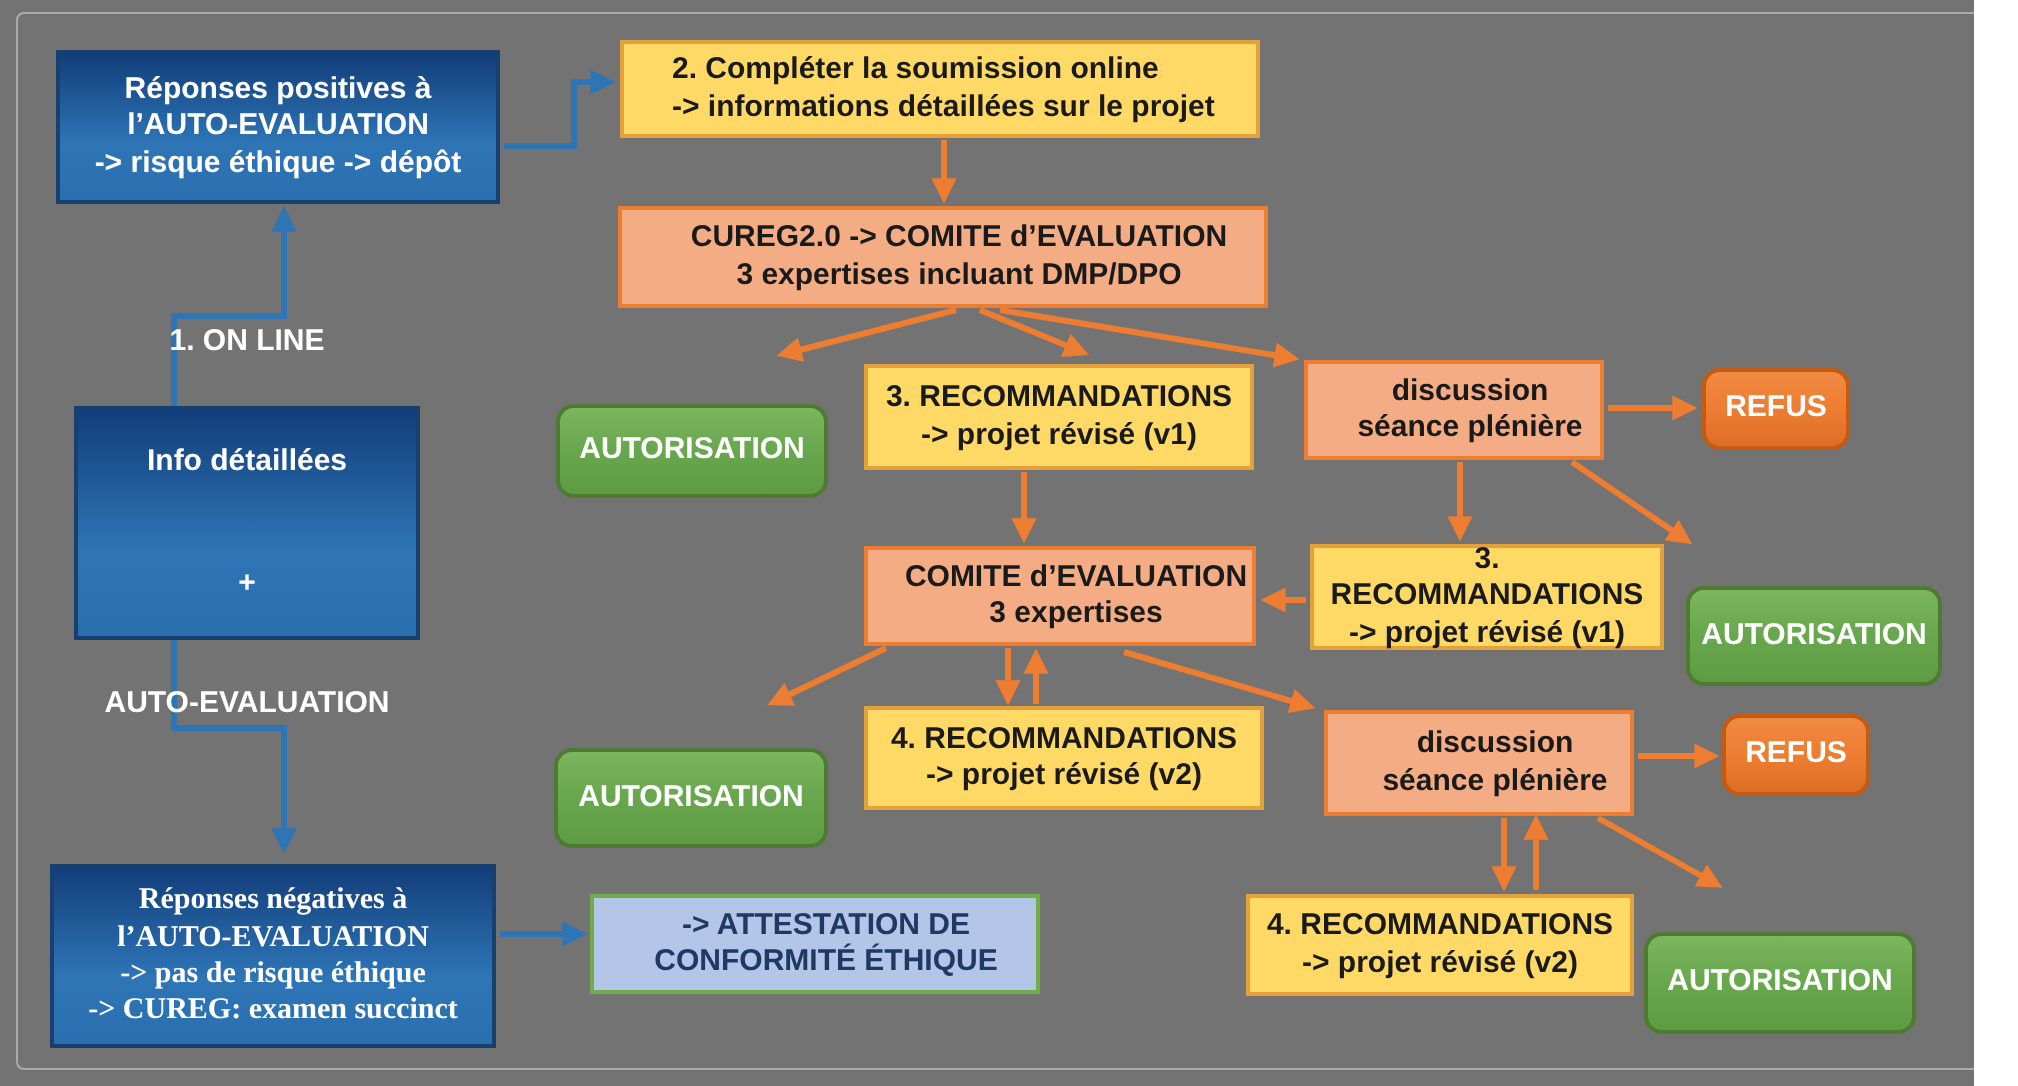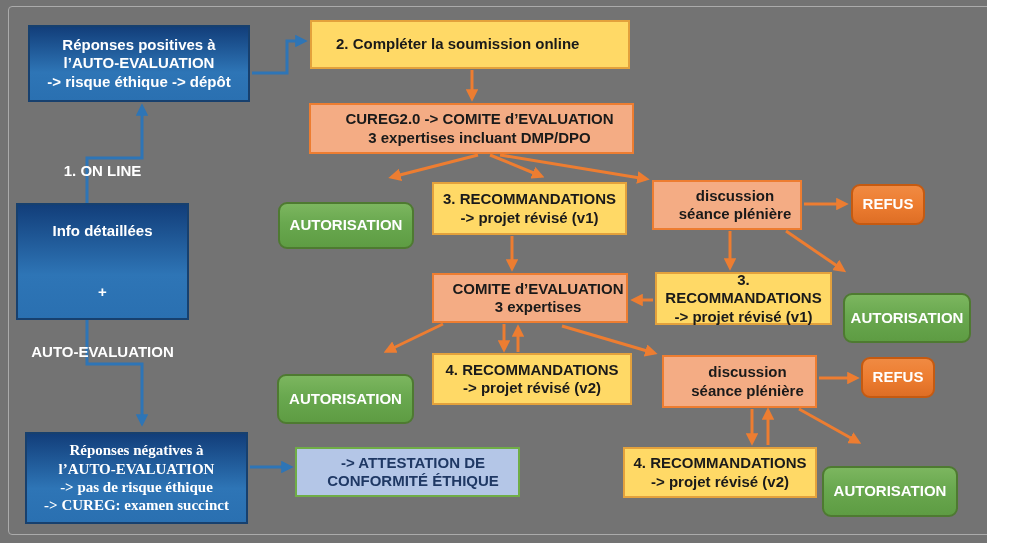--- a/index.html
+++ b/index.html
@@ -76,28 +76,29 @@
   </svg>
 
   <div class="node blue" style="left:28px;top:25px;width:222px;height:77px;">
     <div>Réponses positives à</div>
     <div>l’AUTO-EVALUATION</div>
     <div>-&gt; risque éthique -&gt; dépôt</div>
   </div>
 
   <div class="node yellow left-align" style="left:310px;top:20px;width:320px;height:49px;">
     <div>2. Compléter la soumission online</div>
+    <div>-&gt; informations détaillées sur le projet</div>
   </div>
 
   <div class="node salmon" style="left:309px;top:103px;width:325px;height:51px;">
     <div>CUREG2.0 -&gt; COMITE d’EVALUATION</div>
     <div>3 expertises incluant DMP/DPO</div>
   </div>
 
-  <div class="node blue" style="left:16px;top:203px;width:173px;height:117px;gap:42px;">
+  <div class="node blue" style="left:37px;top:203px;width:173px;height:117px;gap:42px;">
     <div>1. ON LINE</div>
     <div>Info détaillées</div>
     <div>+</div>
     <div>AUTO-EVALUATION</div>
   </div>
 
   <div class="node green" style="left:278px;top:183px;width:136px;height:47px;">
     <div>AUTORISATION</div>
   </div>
 

